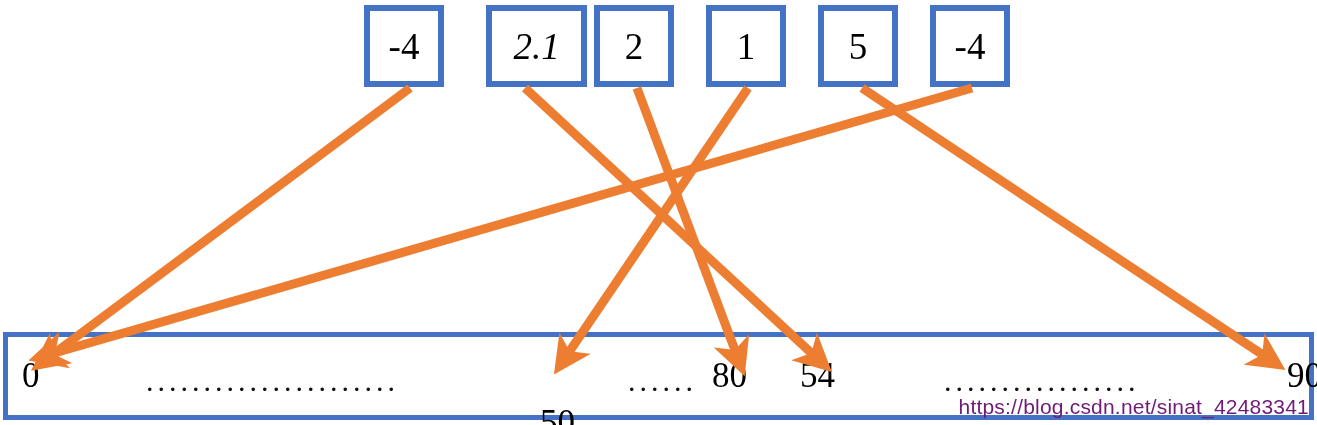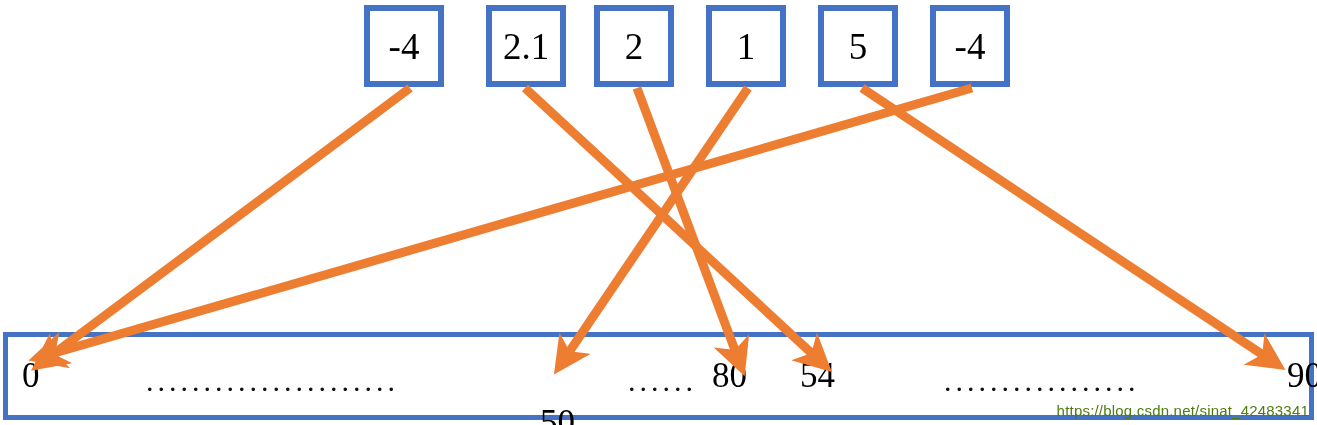--- a/index.html
+++ b/index.html
@@ -51,37 +51,37 @@
   #arrow-layer{
     position:absolute;
     left:0;top:0;
     width:1317px;height:425px;
     pointer-events:none;
   }
   #watermark{
     position:absolute;
     right:8px; bottom:6px;
     font-family:"Liberation Sans", sans-serif;
-    font-size:15px;
-    color:#4d7c0f;
+    font-size:21px;
+    color:#701a75;
     letter-spacing:0.2px;
     white-space:nowrap;
     margin-left:20px;
   }
 </style>
 </head>
 <body>
 
 <div id="stage">
 
   <div id="node-boxes">
       <div class="node-box" style="left: 364px; top: 5px; width: 80px; height: 82px; border-color: rgb(68, 114, 196);">
         <span>-4</span>
       </div>
-      <div class="node-box" style="left: 486px; top: 5px; width: 80px; height: 82px; border-color: rgb(68, 114, 196);">
+      <div class="node-box" style="left: 486px; top: 5px; width: 101px; height: 82px; border-color: rgb(68, 114, 196); font-style: italic;">
         <span>2.1</span>
       </div>
       <div class="node-box" style="left: 594px; top: 5px; width: 80px; height: 82px; border-color: rgb(68, 114, 196);">
         <span>2</span>
       </div>
       <div class="node-box" style="left: 706px; top: 5px; width: 80px; height: 82px; border-color: rgb(68, 114, 196);">
         <span>1</span>
       </div>
       <div class="node-box" style="left: 818px; top: 5px; width: 80px; height: 82px; border-color: rgb(68, 114, 196);">
         <span>5</span>

